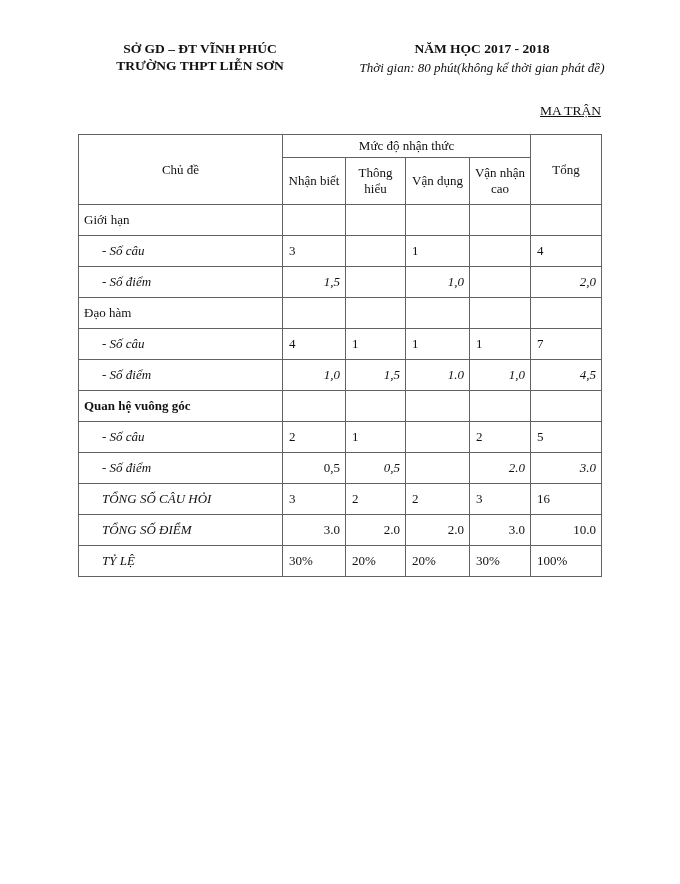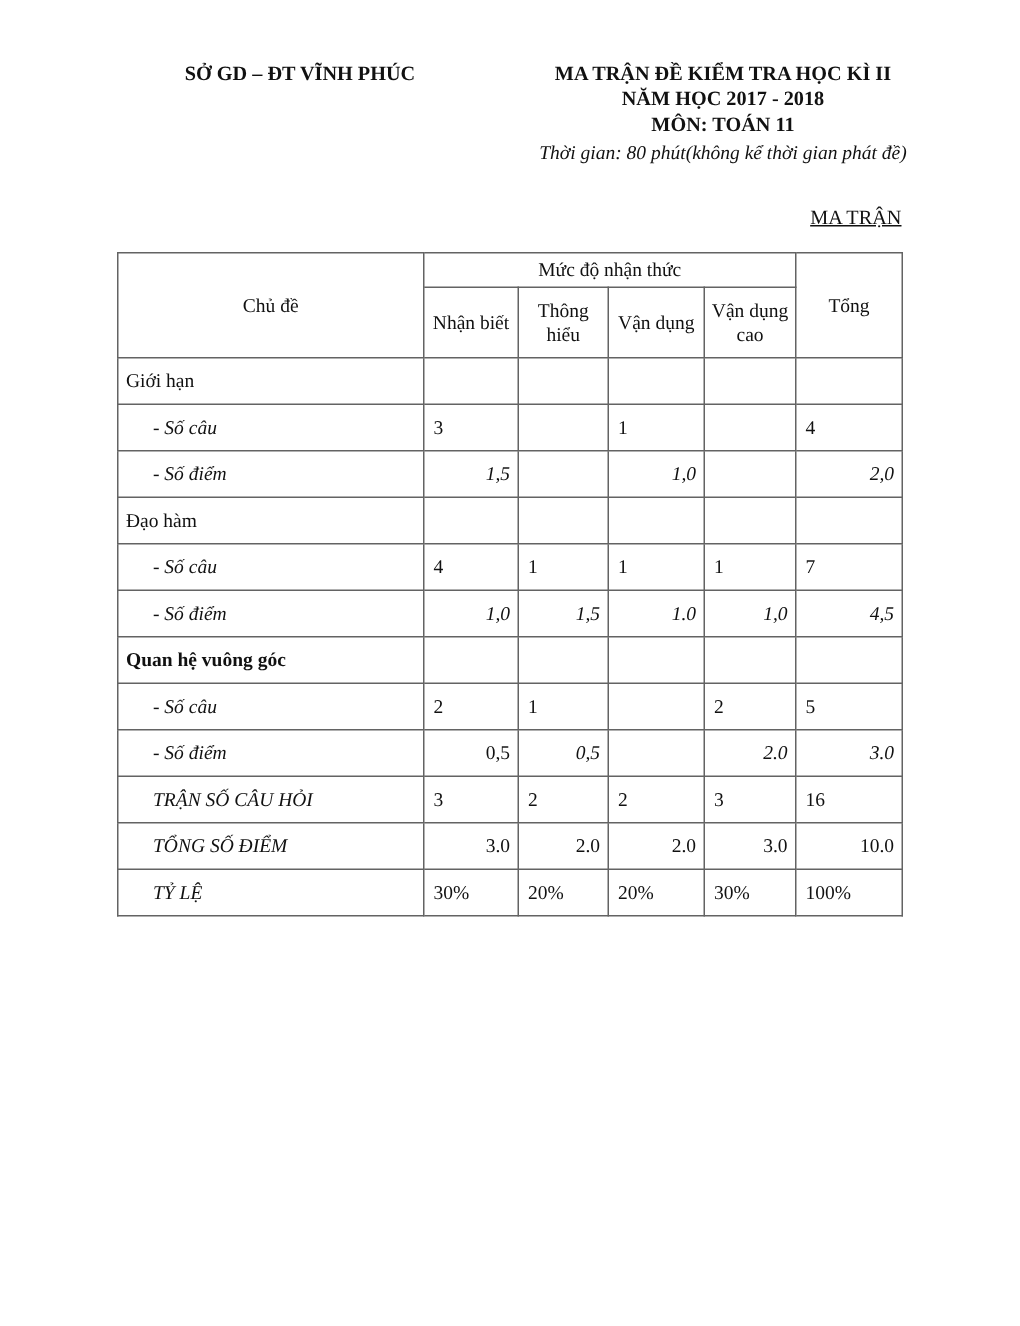--- a/index.html
+++ b/index.html
@@ -52,25 +52,24 @@
   td.val.it { font-style:italic; }
 </style>
 </head>
 <body>
 
 <div class="page">
 
   <div class="doc-header">
     <div class="hdr-left">
       <div>SỞ GD – ĐT VĨNH PHÚC</div>
+      <div>TRƯỜNG THPT LIỄN SƠN</div>
     </div>
     <div class="hdr-right">
-      <div>MA TRẬN ĐỀ KIỂM TRA HỌC KÌ II</div>
       <div>NĂM HỌC 2017 - 2018</div>
-      <div>MÔN: TOÁN 11</div>
       <div class="time-note">Thời gian: 80 phút(không kể thời gian phát đề)</div>
     </div>
   </div>
 
   <div class="doc-title">
     <span>MA TRẬN</span>
   </div>
 
   <table class="matrix">
     <colgroup>
@@ -84,21 +83,21 @@
     <thead>
       <tr class="hrow1">
         <th rowspan="2">Chủ đề</th>
         <th colspan="4">Mức độ nhận thức</th>
         <th rowspan="2">Tổng</th>
       </tr>
       <tr class="hrow2">
         <th>Nhận biết</th>
         <th>Thông hiểu</th>
         <th>Vận dụng</th>
-        <th>Vận dụng cao</th>
+        <th>Vận nhận cao</th>
       </tr>
     </thead>
     <tbody id="matrix-body">
         <tr>
           <td class="lbl section">Giới hạn</td>
           <td class="val l"></td>
           <td class="val l"></td>
           <td class="val l"></td>
           <td class="val l"></td>
           <td class="val l"></td>
@@ -161,21 +160,21 @@
         </tr>
         <tr>
           <td class="lbl sub">- Số điểm</td>
           <td class="val r">0,5</td>
           <td class="val r it">0,5</td>
           <td class="val r"></td>
           <td class="val r it">2.0</td>
           <td class="val r it">3.0</td>
         </tr>
         <tr>
-          <td class="lbl total">TRẬN SỐ CÂU HỎI</td>
+          <td class="lbl total">TỔNG SỐ CÂU HỎI</td>
           <td class="val l">3</td>
           <td class="val l">2</td>
           <td class="val l">2</td>
           <td class="val l">3</td>
           <td class="val l">16</td>
         </tr>
         <tr>
           <td class="lbl total">TỔNG SỐ ĐIỂM</td>
           <td class="val r">3.0</td>
           <td class="val r">2.0</td>

